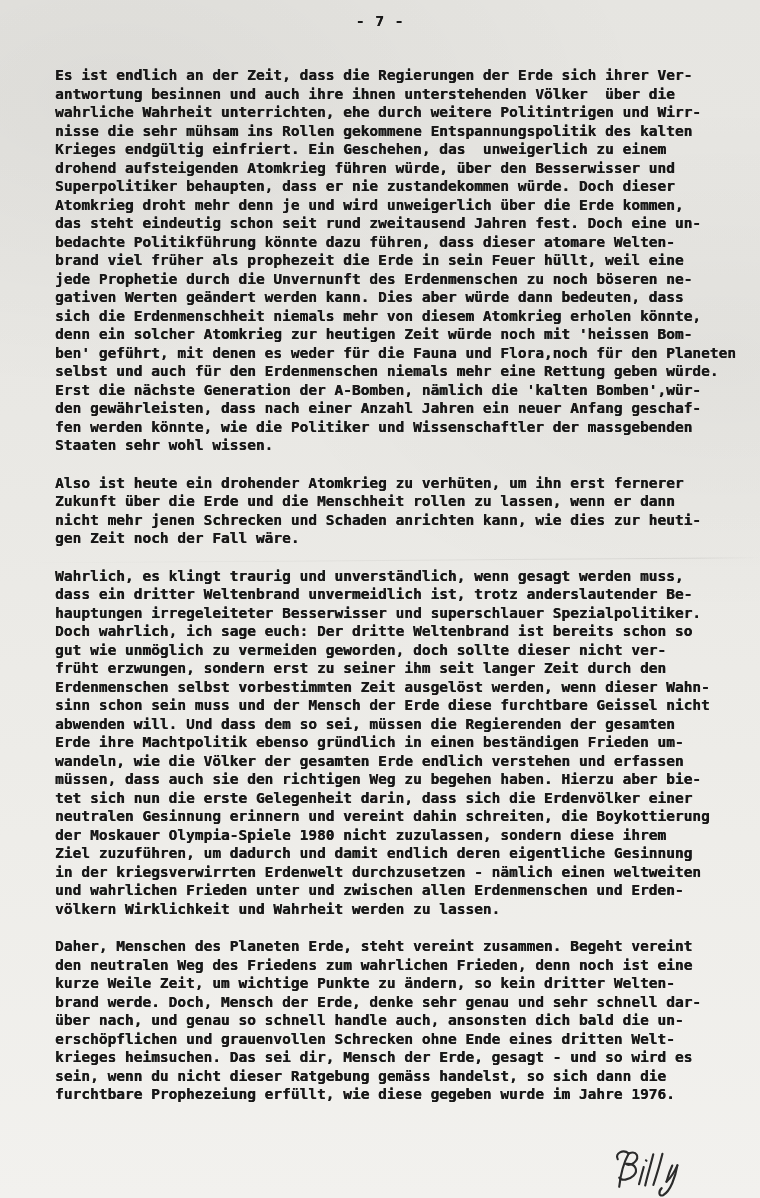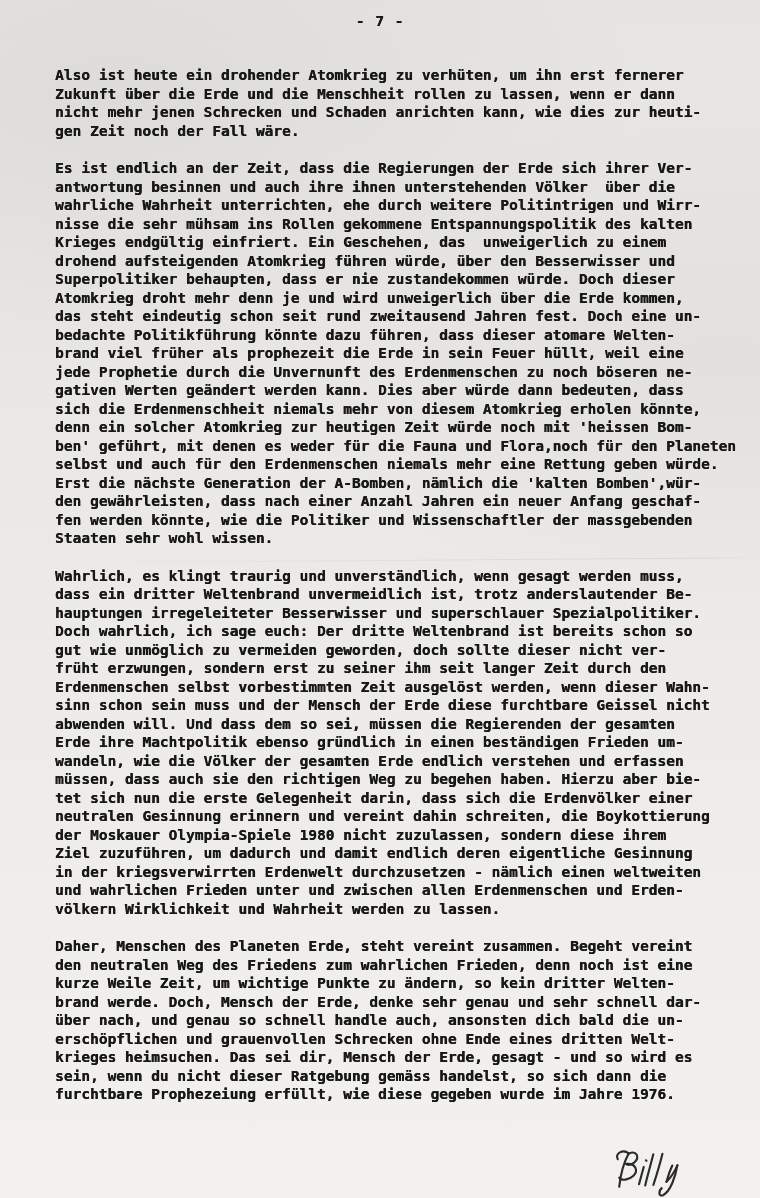--- a/index.html
+++ b/index.html
@@ -75,24 +75,20 @@
 </head>
 <body>
 
 <div class="sheet">
 
   <div class="crease"></div>
 
   <div class="pageno">- 7 -</div>
 
   <div class="body-text">
-    <p>Also ist heute ein drohender Atomkrieg zu verhüten, um ihn erst fernerer
-Zukunft über die Erde und die Menschheit rollen zu lassen, wenn er dann
-nicht mehr jenen Schrecken und Schaden anrichten kann, wie dies zur heuti-
-gen Zeit noch der Fall wäre.</p>
     <p>Es ist endlich an der Zeit, dass die Regierungen der Erde sich ihrer Ver-
 antwortung besinnen und auch ihre ihnen unterstehenden Völker  über die
 wahrliche Wahrheit unterrichten, ehe durch weitere Politintrigen und Wirr-
 nisse die sehr mühsam ins Rollen gekommene Entspannungspolitik des kalten
 Krieges endgültig einfriert. Ein Geschehen, das  unweigerlich zu einem
 drohend aufsteigenden Atomkrieg führen würde, über den Besserwisser und
 Superpolitiker behaupten, dass er nie zustandekommen würde. Doch dieser
 Atomkrieg droht mehr denn je und wird unweigerlich über die Erde kommen,
 das steht eindeutig schon seit rund zweitausend Jahren fest. Doch eine un-
 bedachte Politikführung könnte dazu führen, dass dieser atomare Welten-
@@ -100,20 +96,24 @@
 jede Prophetie durch die Unvernunft des Erdenmenschen zu noch böseren ne-
 gativen Werten geändert werden kann. Dies aber würde dann bedeuten, dass
 sich die Erdenmenschheit niemals mehr von diesem Atomkrieg erholen könnte,
 denn ein solcher Atomkrieg zur heutigen Zeit würde noch mit 'heissen Bom-
 ben' geführt, mit denen es weder für die Fauna und Flora,noch für den Planeten
 selbst und auch für den Erdenmenschen niemals mehr eine Rettung geben würde.
 Erst die nächste Generation der A-Bomben, nämlich die 'kalten Bomben',wür-
 den gewährleisten, dass nach einer Anzahl Jahren ein neuer Anfang geschaf-
 fen werden könnte, wie die Politiker und Wissenschaftler der massgebenden
 Staaten sehr wohl wissen.</p>
+    <p>Also ist heute ein drohender Atomkrieg zu verhüten, um ihn erst fernerer
+Zukunft über die Erde und die Menschheit rollen zu lassen, wenn er dann
+nicht mehr jenen Schrecken und Schaden anrichten kann, wie dies zur heuti-
+gen Zeit noch der Fall wäre.</p>
     <p>Wahrlich, es klingt traurig und unverständlich, wenn gesagt werden muss,
 dass ein dritter Weltenbrand unvermeidlich ist, trotz anderslautender Be-
 hauptungen irregeleiteter Besserwisser und superschlauer Spezialpolitiker.
 Doch wahrlich, ich sage euch: Der dritte Weltenbrand ist bereits schon so
 gut wie unmöglich zu vermeiden geworden, doch sollte dieser nicht ver-
 früht erzwungen, sondern erst zu seiner ihm seit langer Zeit durch den
 Erdenmenschen selbst vorbestimmten Zeit ausgelöst werden, wenn dieser Wahn-
 sinn schon sein muss und der Mensch der Erde diese furchtbare Geissel nicht
 abwenden will. Und dass dem so sei, müssen die Regierenden der gesamten
 Erde ihre Machtpolitik ebenso gründlich in einen beständigen Frieden um-

